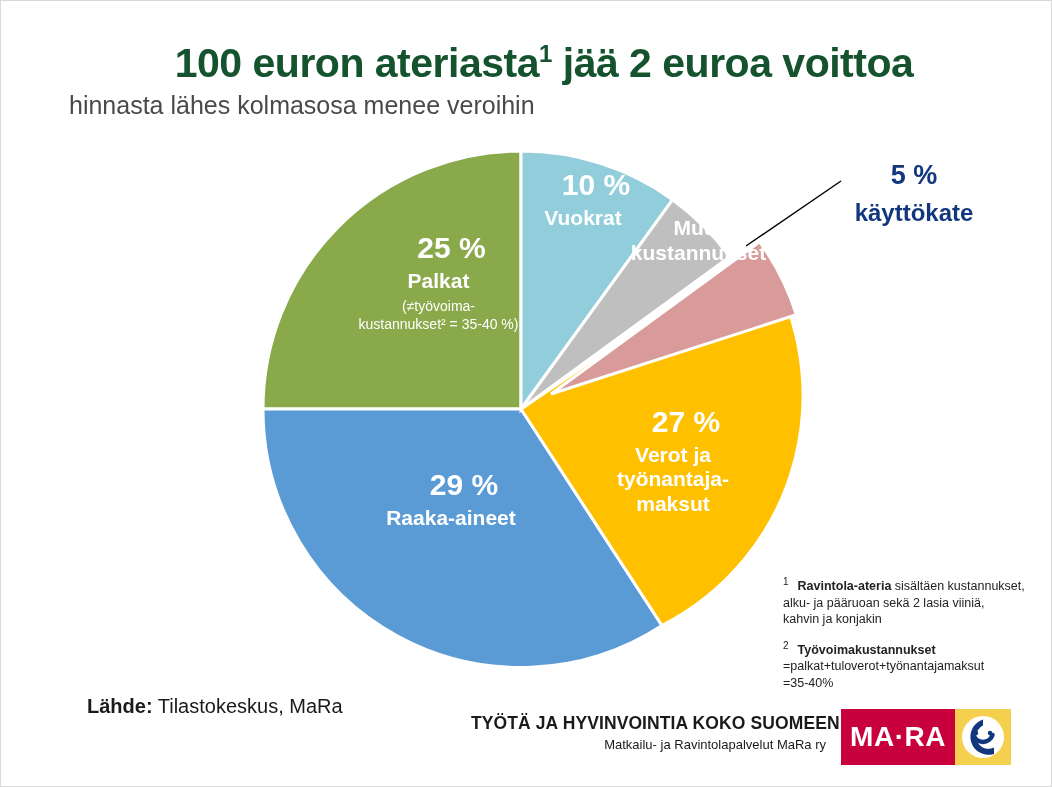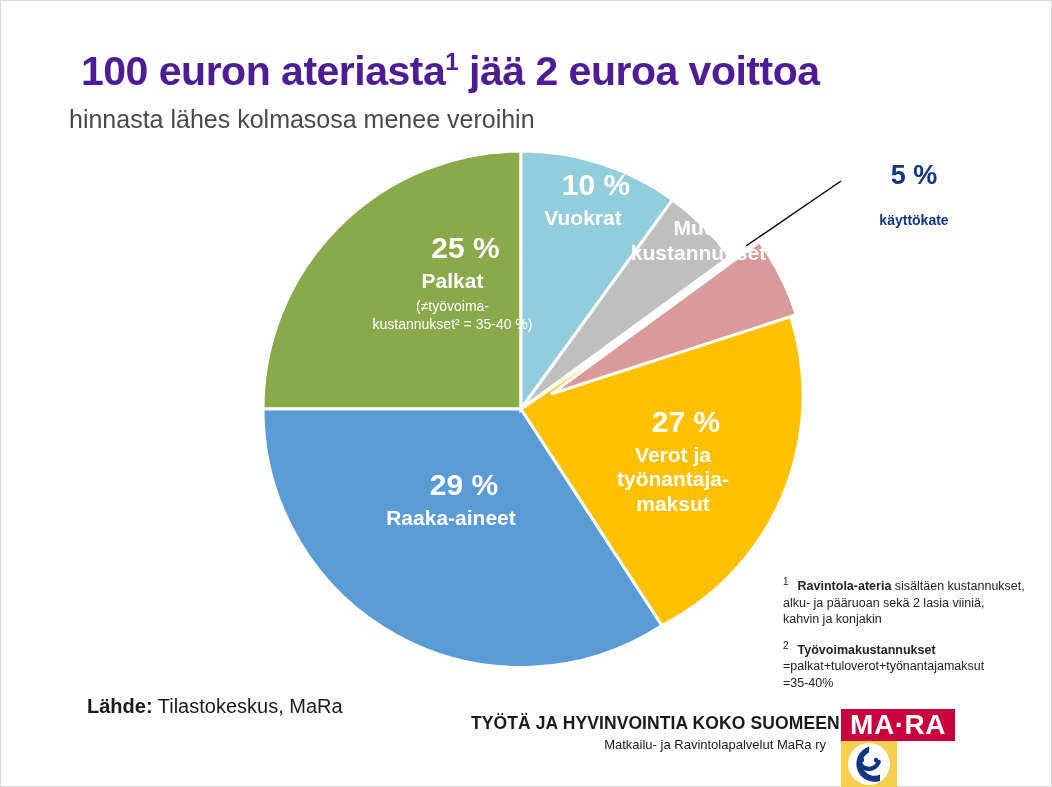--- a/index.html
+++ b/index.html
@@ -13,22 +13,22 @@
     position:relative;
     width:1052px;height:787px;
     box-sizing:border-box;
     border:1px solid #d9d9d9;
     background:#ffffff;
   }
 
   
   #header{position:absolute;left:68px;top:36px;width:950px;}
   #title{
-    font-size:41px;font-weight:bold;color:#4c1d95;
-    letter-spacing:-0.5px;line-height:1.08;margin:12px;white-space:nowrap;
+    font-size:41px;font-weight:bold;color:#14532d;
+    letter-spacing:-0.5px;line-height:1.08;margin:4px;white-space:nowrap;text-align:center;
   }
   #title sup{font-size:24px;vertical-align:super;line-height:0;}
   #subtitle{
     font-size:25px;color:#4a4a4a;font-weight:normal;
     margin:6px 0 0 0;line-height:1.15;
   }
 
   
   #chart-wrap{position:absolute;left:0;top:120px;width:1052px;height:590px;}
   #pie-svg{position:absolute;left:190px;top:0;}
@@ -37,35 +37,35 @@
     position:absolute;text-align:center;color:#ffffff;
     font-weight:bold;line-height:1.16;pointer-events:none;
   }
   .slice-label .pct{display:block;font-size:30px;letter-spacing:0px;margin-left:26px;}
   .slice-label .nm{display:block;font-size:21px;margin-top:3px;}
   .slice-label .sub{
     display:block;font-size:14px;font-weight:normal;margin-top:5px;line-height:1.25;
   }
 
   
-  #lbl-palkat{left:319px;top:110px;width:265px;}
+  #lbl-palkat{left:305px;top:110px;width:265px;}
   #lbl-vuokrat{left:522px;top:47px;width:120px;}
   #lbl-muut{left:610px;top:60px;width:175px;}
   #lbl-muut .pct{font-size:28px;}
   #lbl-muut .nm{font-size:21px;}
   #lbl-verot{left:572px;top:284px;width:200px;}
   #lbl-raaka{left:340px;top:347px;width:220px;}
 
   
   #callout{
     position:absolute;left:818px;top:38px;width:190px;
     text-align:center;color:#12377e;font-weight:bold;line-height:1.2;
   }
   #callout .pct{display:block;font-size:27px;}
-  #callout .nm{display:block;font-size:14px;margin-top:21px;}
+  #callout .nm{display:block;font-size:24px;margin-top:8px;}
   #leader{position:absolute;left:740px;top:0;pointer-events:none;}
 
   
   #footnotes{
     position:absolute;left:782px;top:574px;width:262px;
     font-size:12.5px;color:#222222;line-height:1.32;
   }
   #footnotes .fn-block{margin-bottom:11px;}
   #footnotes .fn-block:last-child{margin-bottom:0;}
   #footnotes b{font-weight:bold;padding-left:9px;}
@@ -82,21 +82,21 @@
   #footer{position:absolute;left:470px;top:708px;width:560px;height:58px;}
   #tagline{
     position:absolute;left:0;top:4px;width:355px;text-align:left;
     font-size:17.5px;font-weight:bold;color:#1a1a1a;letter-spacing:0.1px;
     white-space:nowrap;
   }
   #tagsub{
     position:absolute;left:0;top:28px;width:355px;text-align:right;
     font-size:13px;color:#1a1a1a;white-space:nowrap;
   }
-  #logo{position:absolute;left:370px;top:0;height:60px;display:flex;flex-direction:column;}
+  #logo{position:absolute;left:370px;top:0;height:60px;display:flex;}
   #logo-red{
     background:#c8003c;width:114px;height:56px;
     display:flex;align-items:center;justify-content:center;
   }
   #logo-red span{
     color:#ffffff;font-size:28px;font-weight:bold;letter-spacing:0.5px;
   }
   #logo-yellow{
     background:#f5d04e;width:56px;height:56px;
     display:flex;align-items:center;justify-content:center;

